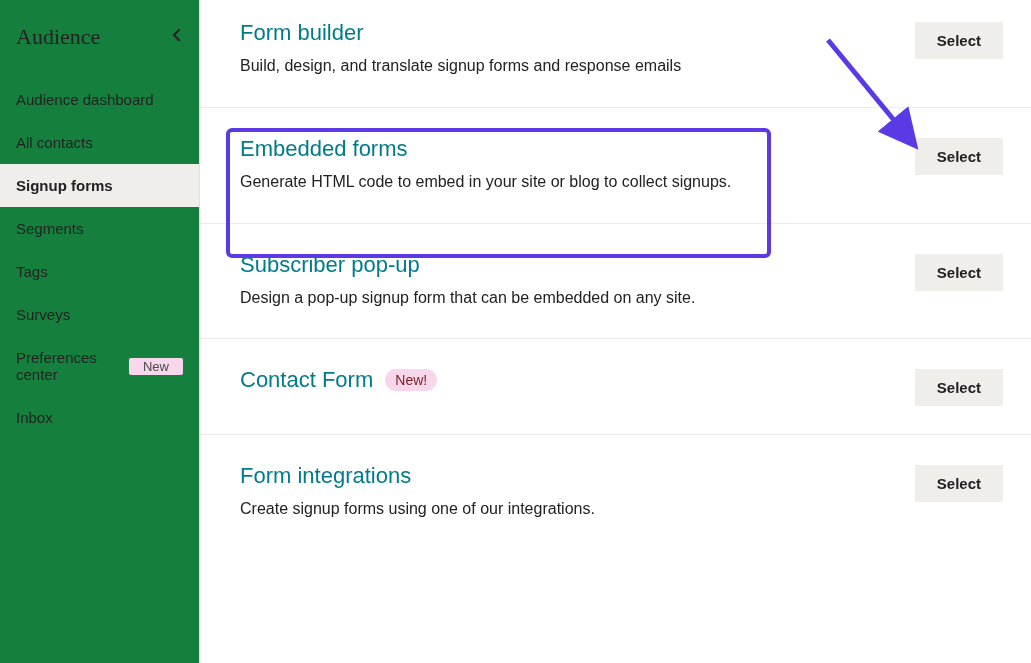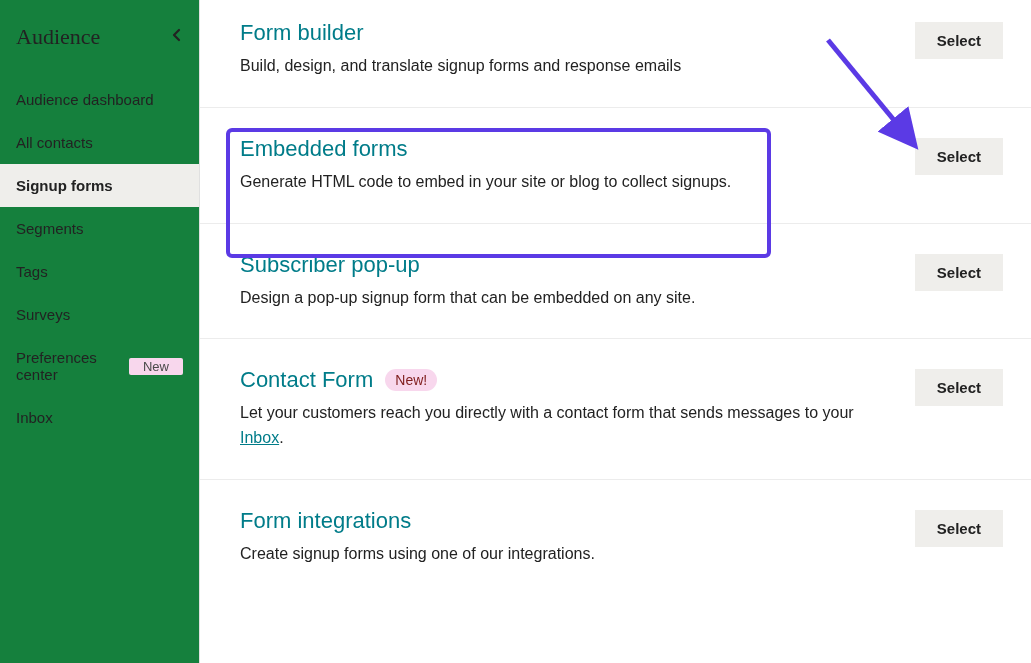--- a/index.html
+++ b/index.html
@@ -201,23 +201,20 @@
       </div>
       <button class="select-btn">Select</button>
     </div>
 
     <div class="form-row">
       <div class="form-info">
         <h2 class="form-title">
           <span>Contact Form</span>
           <span class="badge-new-pill">New!</span>
         </h2>
-        <p class="form-desc">
-          <span>Let your customers reach you directly with a contact form that sends messages to your </span><a href="#">Inbox</a><span>.</span>
-        </p>
       </div>
       <button class="select-btn">Select</button>
     </div>
 
     <div class="form-row" style="border-bottom:none;">
       <div class="form-info">
         <h2 class="form-title">
           <span>Form integrations</span>
         </h2>
         <p class="form-desc">Create signup forms using one of our integrations.</p>

